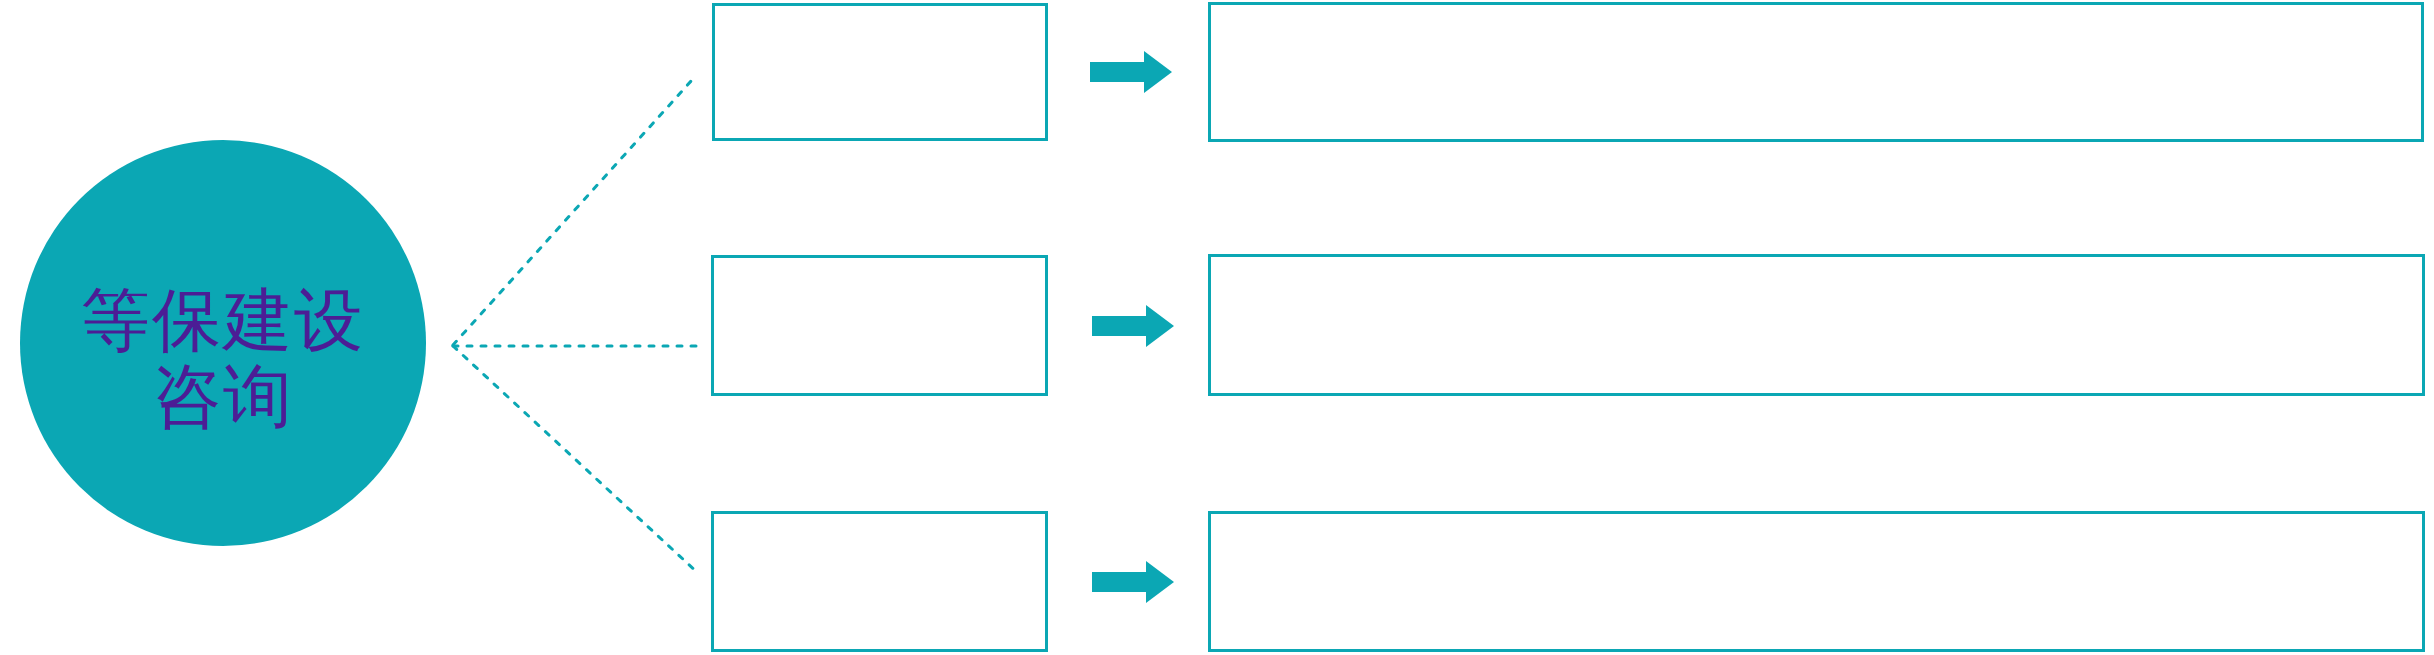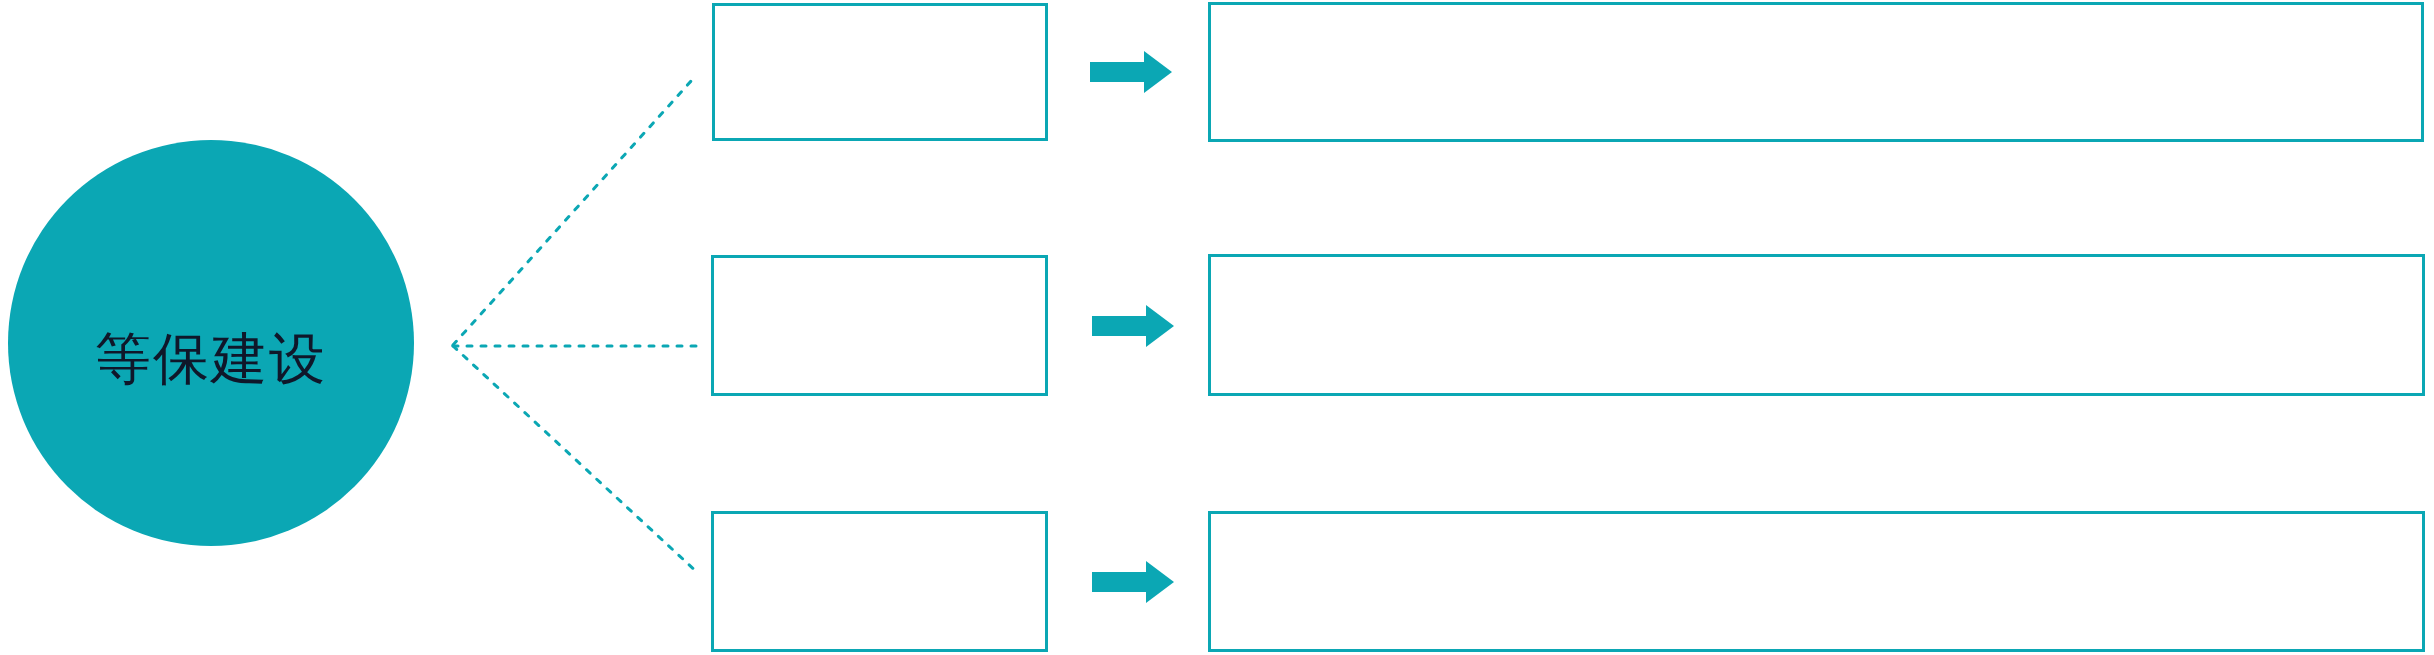--- a/index.html
+++ b/index.html
@@ -13,32 +13,32 @@
     font-family: "Liberation Sans", "DejaVu Sans", sans-serif;
   }
   .connectors {
     position: absolute;
     left: 0; top: 0;
     width: 2434px; height: 655px;
     pointer-events: none;
   }
   .root-circle {
     position: absolute;
-    left: 8px; top: 140px;
+    left: 20px; top: 140px;
     width: 406px; height: 406px;
     border-radius: 50%;
     background: var(--teal);
     display: flex;
     flex-direction: column;
     align-items: center;
     justify-content: center;
     padding-top: 32px;
     box-sizing: border-box;
-    color: #0f172a;
-    font-size: 56px;
+    color: #4c1d95;
+    font-size: 69px;
     font-weight: 300;
     line-height: 76px;
     letter-spacing: 2px;
     text-align: center;
   }
   .box {
     position: absolute;
     background: var(--bg);
     border: 3.5px solid var(--teal);
     box-sizing: border-box;
@@ -71,20 +71,21 @@
 <div class="canvas">
 
   <svg class="connectors" width="2434" height="655" viewBox="0 0 2434 655" xmlns="http://www.w3.org/2000/svg">
     <line x1="453" y1="345" x2="692" y2="80"></line>
     <line x1="453" y1="346" x2="702" y2="346"></line>
     <line x1="453" y1="346" x2="699" y2="574"></line>
   </svg>
 
   <div class="root-circle">
     <span>等保建设</span>
+    <span>咨询</span>
   </div>
 
   <div class="box small-1">
     <span></span>
   </div>
   <svg class="arrow arrow-1" viewBox="0 0 82 42" xmlns="http://www.w3.org/2000/svg">
     <polygon points="0,11 54,11 54,0 82,21 54,42 54,31 0,31"></polygon>
   </svg>
   <div class="box large-1">
     <span></span>

